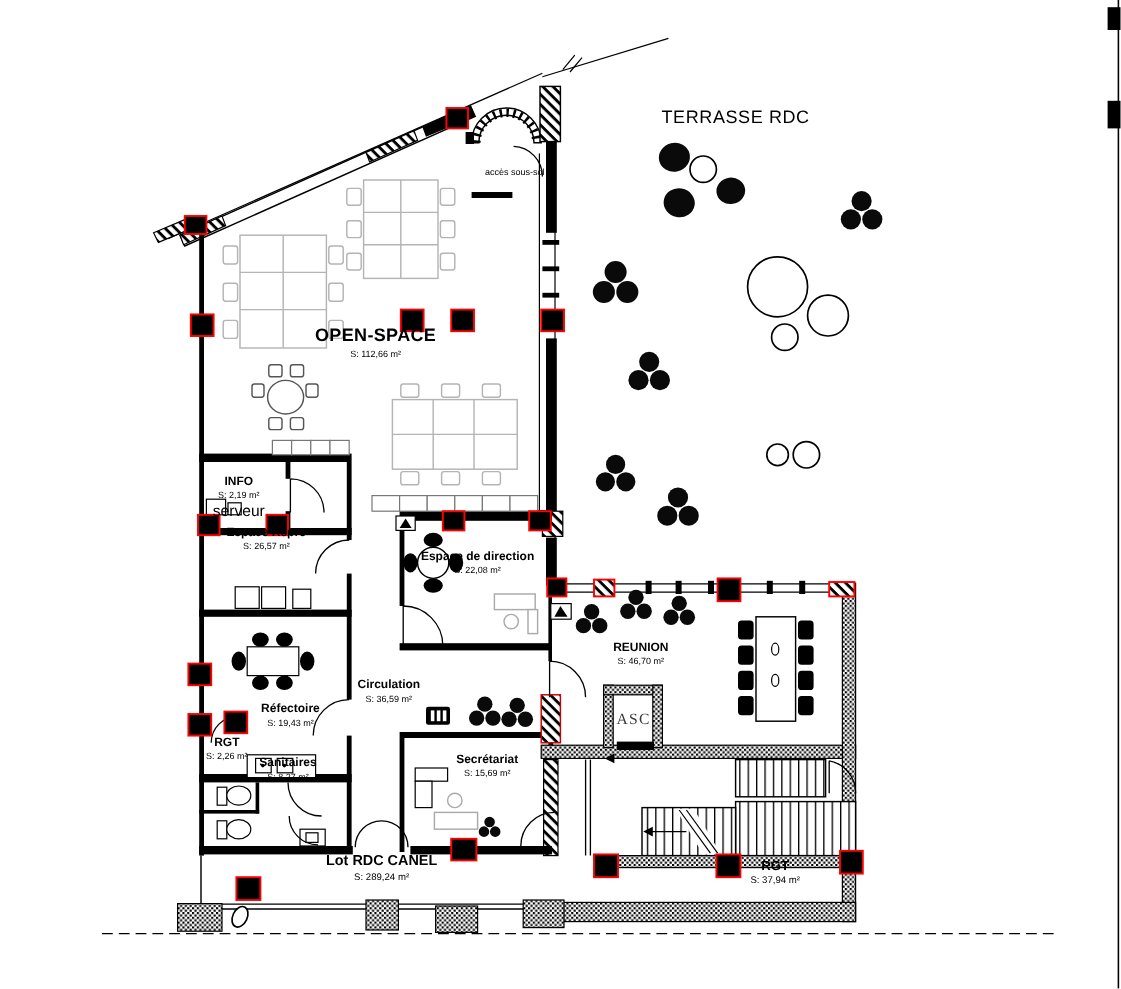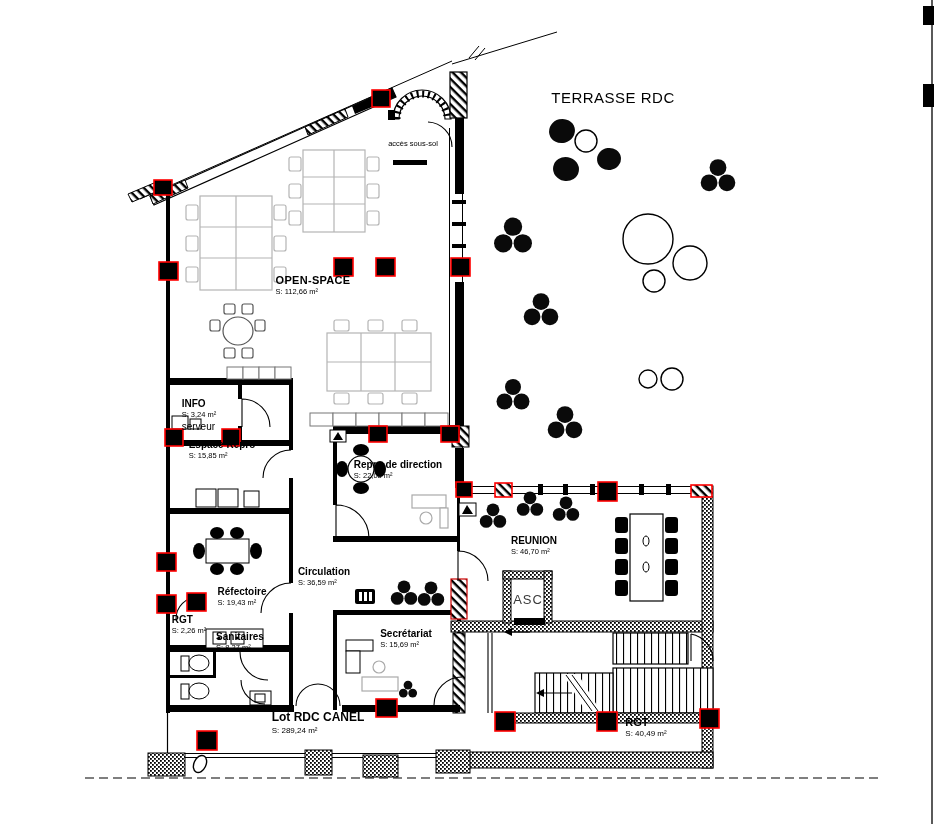--- a/index.html
+++ b/index.html
@@ -1,30 +1,30 @@
 <!DOCTYPE html>
 <html><head>
 <meta charset="utf-8">
 <style>
   html,body{margin:0;padding:0;background:#fff;}
   .plan{position:relative;width:934px;height:824px;background:#fff;
         font-family:"Liberation Sans",sans-serif;overflow:hidden;}
   .plan svg{position:absolute;left:0;top:0;}
-  .lbl{position:absolute;transform:translate(-50%,-50%);text-align:left;
+  .lbl{position:absolute;transform:translate(-50%,-50%);text-align:center;
        color:#000;line-height:1.3;white-space:nowrap;z-index:5;}
   .nm{display:block;font-weight:700;font-size:10px;}
   .ar{display:block;font-weight:400;font-size:7.5px;}
-  .note{display:block;font-weight:400;font-size:10px;}
+  .note{display:block;font-weight:400;font-size:13px;}
   .terrace{font-size:15px;font-weight:400;letter-spacing:.5px;}
-  .os .nm{font-size:11px;letter-spacing:.3px;margin-top:32px;}
+  .os .nm{font-size:15px;letter-spacing:.3px;margin-top:32px;}
   .lot .nm{font-size:12px;}
   .lot .ar{font-size:8px;}
   .rgt2 .nm{font-size:11px;}
   .rgt2 .ar{font-size:8px;}
-  .asc{font-size:13px;font-weight:400;color:#3a3a3a;letter-spacing:1px;}
+  .asc{font-size:13px;font-weight:400;color:#3a3a3a;letter-spacing:1px;font-family:Liberation Serif, serif;}
   .small{font-size:7.5px;font-weight:400;}
 </style>
 </head>
 <body>
 
 <div class="plan">
 
 <svg width="934" height="824" viewBox="0 0 934 824">
   <defs>
     <pattern id="hatch" patternUnits="userSpaceOnUse" width="6" height="6" patternTransform="rotate(45)">
@@ -354,40 +354,40 @@
     <rect x="148" y="753" width="37" height="23" fill="url(#stip)" stroke="#000" stroke-width="1"></rect>
     <rect x="305" y="750" width="27" height="25" fill="url(#stip)" stroke="#000" stroke-width="1"></rect>
     <rect x="363" y="755" width="35" height="22" fill="url(#stip)" stroke="#000" stroke-width="1"></rect>
     <rect x="436" y="750" width="34" height="23" fill="url(#stip)" stroke="#000" stroke-width="1"></rect>
     <ellipse cx="200" cy="764" rx="6" ry="9" transform="rotate(25 200 764)" fill="#fff" stroke="#000" stroke-width="1.4"></ellipse>
     <line x1="85" y1="778" x2="882" y2="778" stroke="#000" stroke-width="1.2" stroke-dasharray="9 5"></line>
   </g>
 </svg>
 
 <div class="lbl terrace" style="left:613px;top:98px">TERRASSE RDC</div>
-<div class="lbl small" style="left:413px;top:144px">accès sous-sol</div>
+<div class="lbl small" style="left:429px;top:144px">accès sous-sol</div>
 
 <div class="lbl os" style="left:313px;top:269px">
   <span class="nm">OPEN-SPACE</span>
   <span class="ar">S: 112,66 m²</span>
 </div>
 
 <div class="lbl" style="left:199px;top:415px">
   <span class="nm">INFO</span>
-  <span class="ar">S: 3,24 m²</span>
+  <span class="ar">S: 2,19 m²</span>
   <span class="note">serveur</span>
 </div>
 
 <div class="lbl" style="left:222px;top:449px">
   <span class="nm">Espace Repro</span>
-  <span class="ar">S: 15,85 m²</span>
+  <span class="ar">S: 26,57 m²</span>
 </div>
 
 <div class="lbl" style="left:398px;top:469px">
-  <span class="nm">Repro de direction</span>
+  <span class="nm">Espace de direction</span>
   <span class="ar">S: 22,08 m²</span>
 </div>
 
 <div class="lbl" style="left:534px;top:545px">
   <span class="nm">REUNION</span>
   <span class="ar">S: 46,70 m²</span>
 </div>
 
 <div class="lbl" style="left:324px;top:576px">
   <span class="nm">Circulation</span>
@@ -416,16 +416,16 @@
   <span class="ar">S: 8,27 m²</span>
 </div>
 
 <div class="lbl lot" style="left:318px;top:723px">
   <span class="nm">Lot RDC CANEL</span>
   <span class="ar">S: 289,24 m²</span>
 </div>
 
 <div class="lbl rgt2" style="left:646px;top:727px">
   <span class="nm">RGT</span>
-  <span class="ar">S: 40,49 m²</span>
+  <span class="ar">S: 37,94 m²</span>
 </div>
 
 </div>
 
 </body></html>

